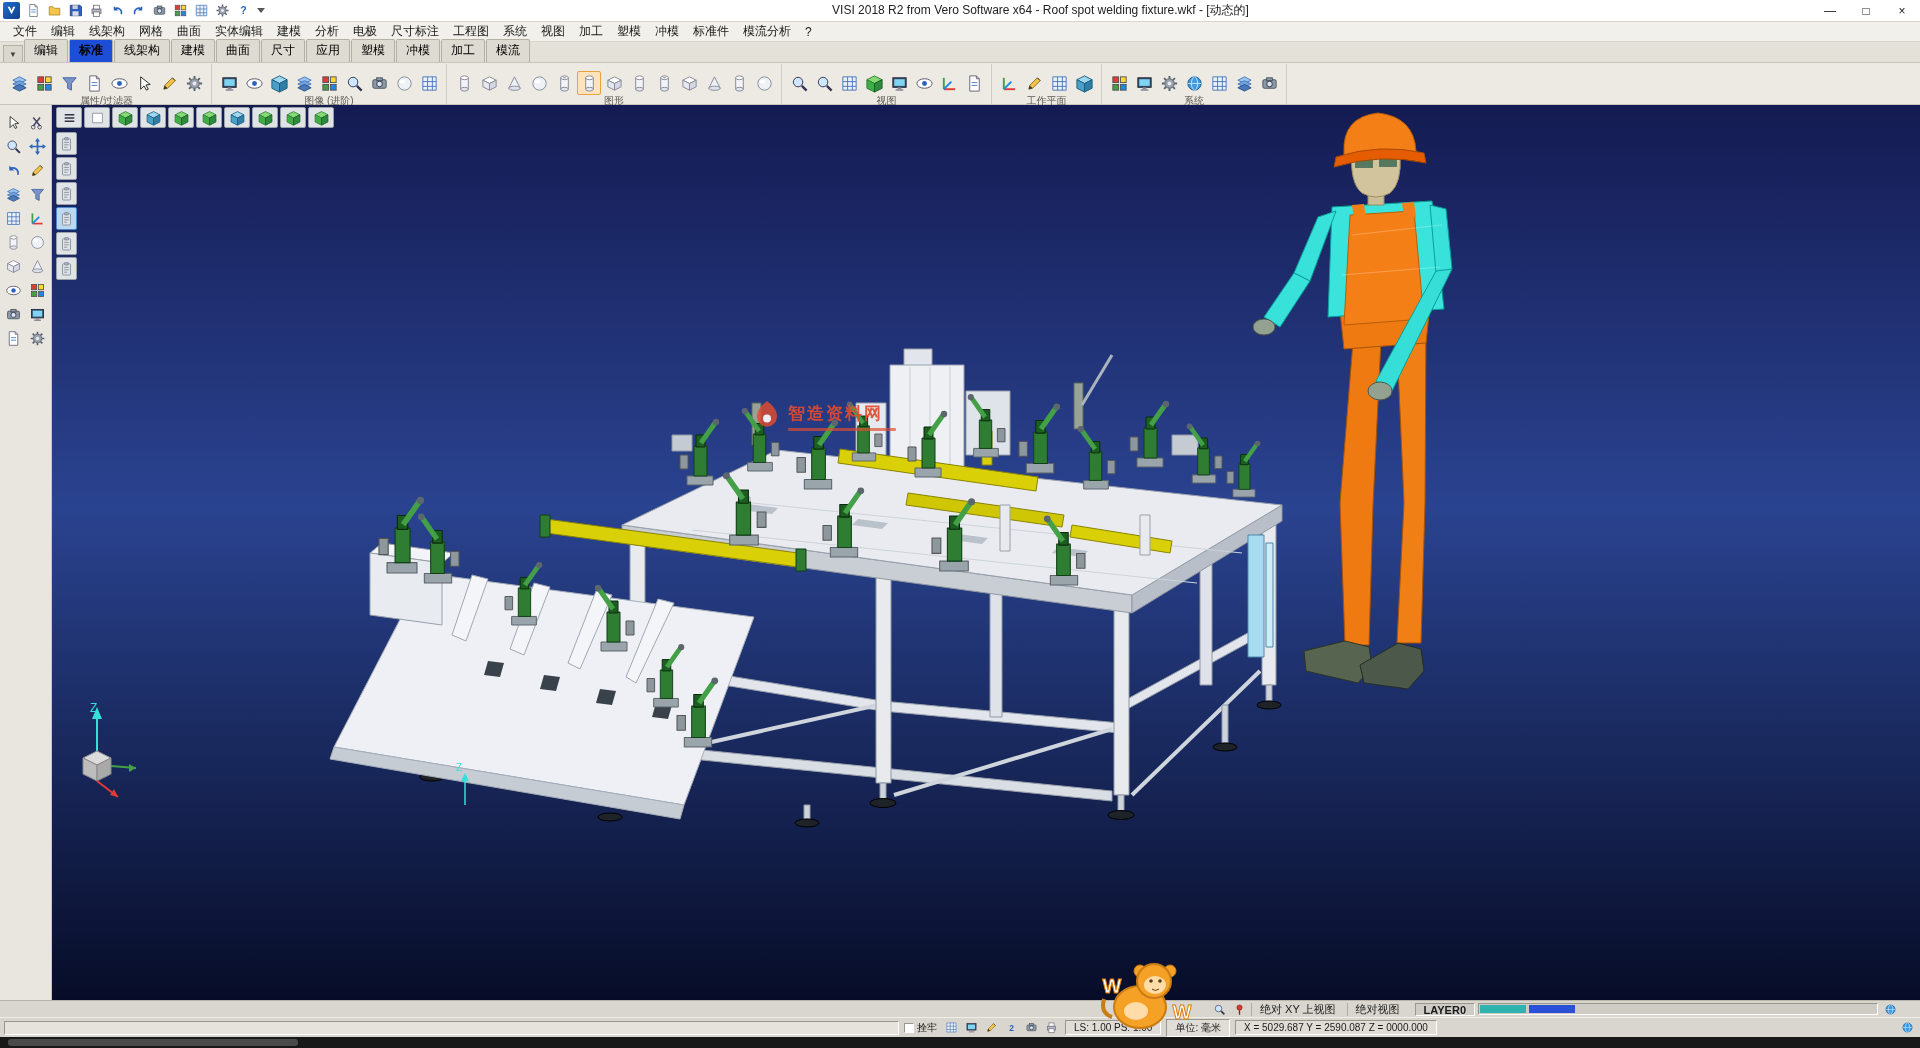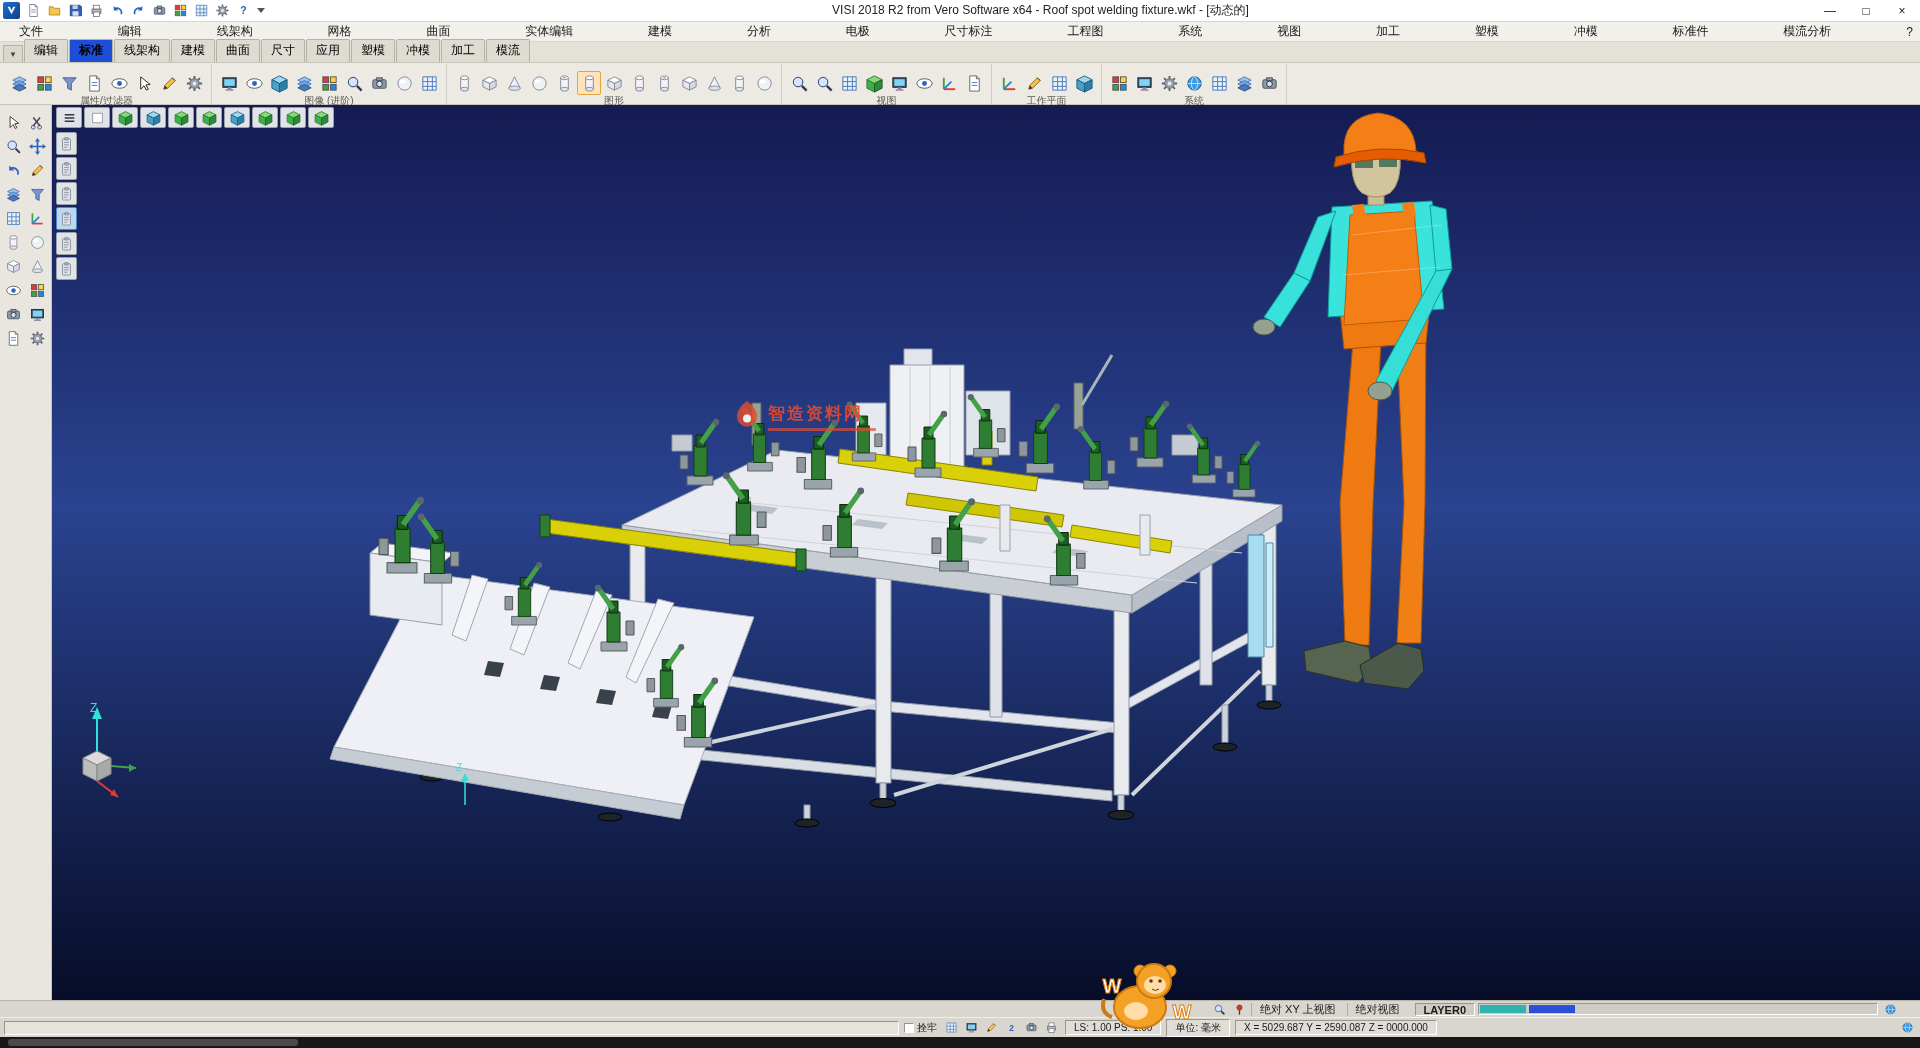--- a/index.html
+++ b/index.html
@@ -13,21 +13,21 @@
   .app-logo svg { width:11px; height:11px; }
   .qat { display:flex; gap:2px; align-items:center; }
   .qat-btn { width:19px; height:18px; border:1px solid transparent; background:transparent; display:flex; align-items:center; justify-content:center; padding:0; }
   .qat-btn svg { width:15px; height:15px; }
   .qat-caret { width:0; height:0; border-left:4px solid transparent; border-right:4px solid transparent; border-top:5px solid #555; margin:0 4px; }
   .win-title { flex:1; text-align:center; font-size:12px; color:#222; white-space:nowrap; overflow:hidden; }
   .win-controls { display:flex; height:100%; }
   .win-btn { width:36px; height:100%; border:none; background:transparent; font-size:12px; color:#222; }
 
   
-  .menubar { height:20px; background:#f2f0ea; border-bottom:1px solid #d9d5cc; display:flex; align-items:center; padding-left:12px;justify-content:space-between; }
+  .menubar { height:20px; background:#f2f0ea; border-bottom:1px solid #d9d5cc; display:flex; align-items:center; padding-left:6px; }
   .menu-item { padding:2px 7px; cursor:default; }
 
   
   .tabbar { height:21px; background:#e4e1d8; border-bottom:1px solid #c9c5bb; display:flex; align-items:flex-end; padding-left:3px; }
   .tab-overflow { width:20px; height:17px; background:#dad7ce; border:1px solid #b5b1a6; border-bottom:none; display:flex; align-items:center; justify-content:center; font-size:8px; color:#444; padding:0; }
   .tab { padding:2px 9px 3px; border:1px solid #b5b1a6; border-bottom:none; background:#dedbd2; margin-left:1px; border-radius:2px 2px 0 0; font-size:12px; }
   .tab.active { background:#1d4ed8; font-weight:bold; }
 
   
   .toolbar { height:42px; background:#eceae3; border-bottom:1px solid #c9c5bb; display:flex; padding:1px 2px 0 2px; }
@@ -47,21 +47,21 @@
 
   .viewport { flex:1; position:relative; overflow:hidden; background:#0a1233; }
   .scene { position:absolute; inset:0; width:100%; height:100%; display:block; }
   .vp-toolbar { position:absolute; top:2px; left:4px; display:flex; gap:2px; z-index:4; }
   .vp-btn { width:26px; height:21px; background:#e0e4e7; border:1px solid #9aa0a8; border-radius:2px; display:flex; align-items:center; justify-content:center; padding:0; }
   .vp-btn svg { width:17px; height:16px; }
   .vp-stack { position:absolute; top:27px; left:4px; display:flex; flex-direction:column; gap:2px; z-index:4; }
   .vp-stack .vp-btn { width:21px; height:23px; }
   .vp-btn.active { background:#bcd8f0; border-color:#4a88c8; }
 
-  .watermark { position:absolute; left:680px; top:294px; display:flex; align-items:center; gap:6px; opacity:.92; z-index:3; }
+  .watermark { position:absolute; left:700px; top:294px; display:flex; align-items:center; gap:6px; opacity:.92; z-index:3; }
   .wm-logo { width:30px; height:34px; }
   .wm-text { color:#e04b30; font-size:17px; font-weight:bold; letter-spacing:2px; white-space:nowrap; }
   .wm-sub { height:3px; width:108px; background:rgba(224,75,48,.75); margin-top:3px; border-radius:1px; }
 
   
   .status-top { height:17px; background:#d9d6cf; border-top:1px solid #b8b4aa; display:flex; align-items:center; justify-content:flex-end; font-size:11px; padding-right:21px; gap:3px; }
   .st-icons { display:flex; gap:2px; align-items:center; }
   .st-btn { width:18px; height:14px; border:none; background:transparent; display:flex; align-items:center; justify-content:center; padding:0; }
   .st-btn svg { width:13px; height:13px; }
   .st-item { padding:0 8px; border-left:1px solid #b0aca2; height:13px; line-height:13px; white-space:nowrap; }

